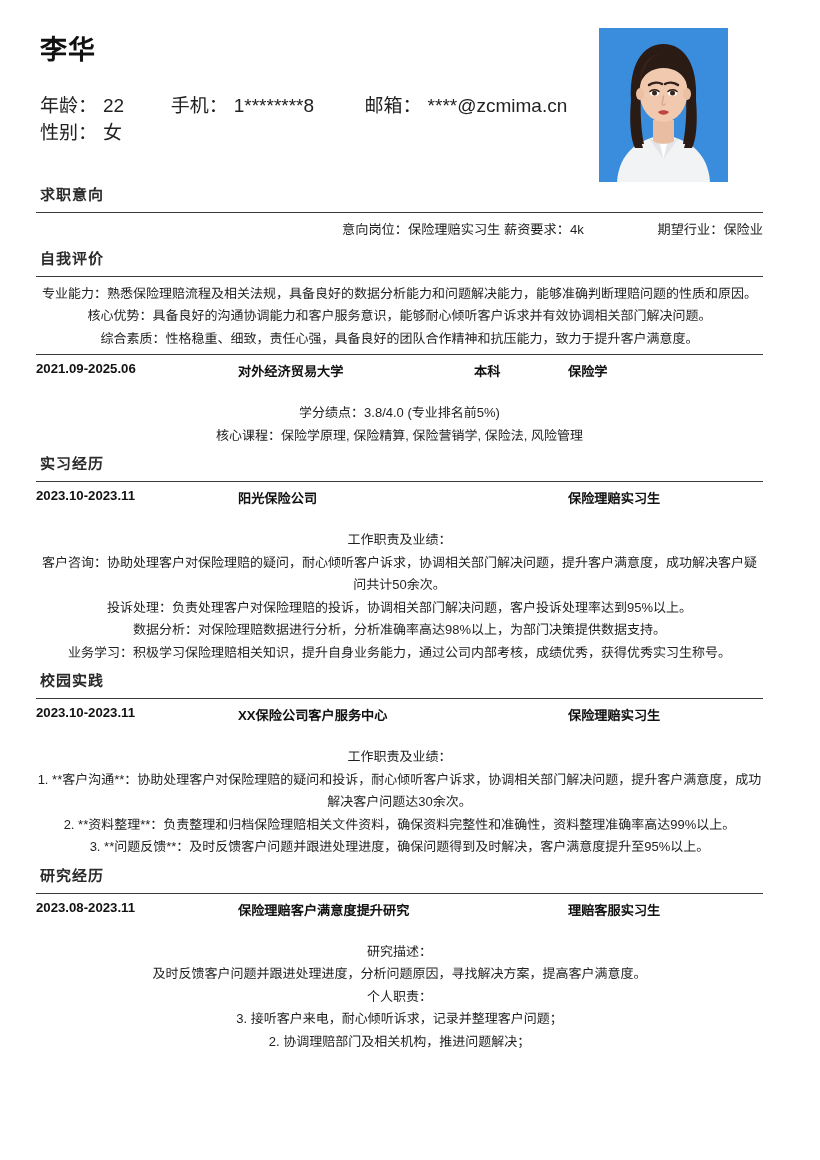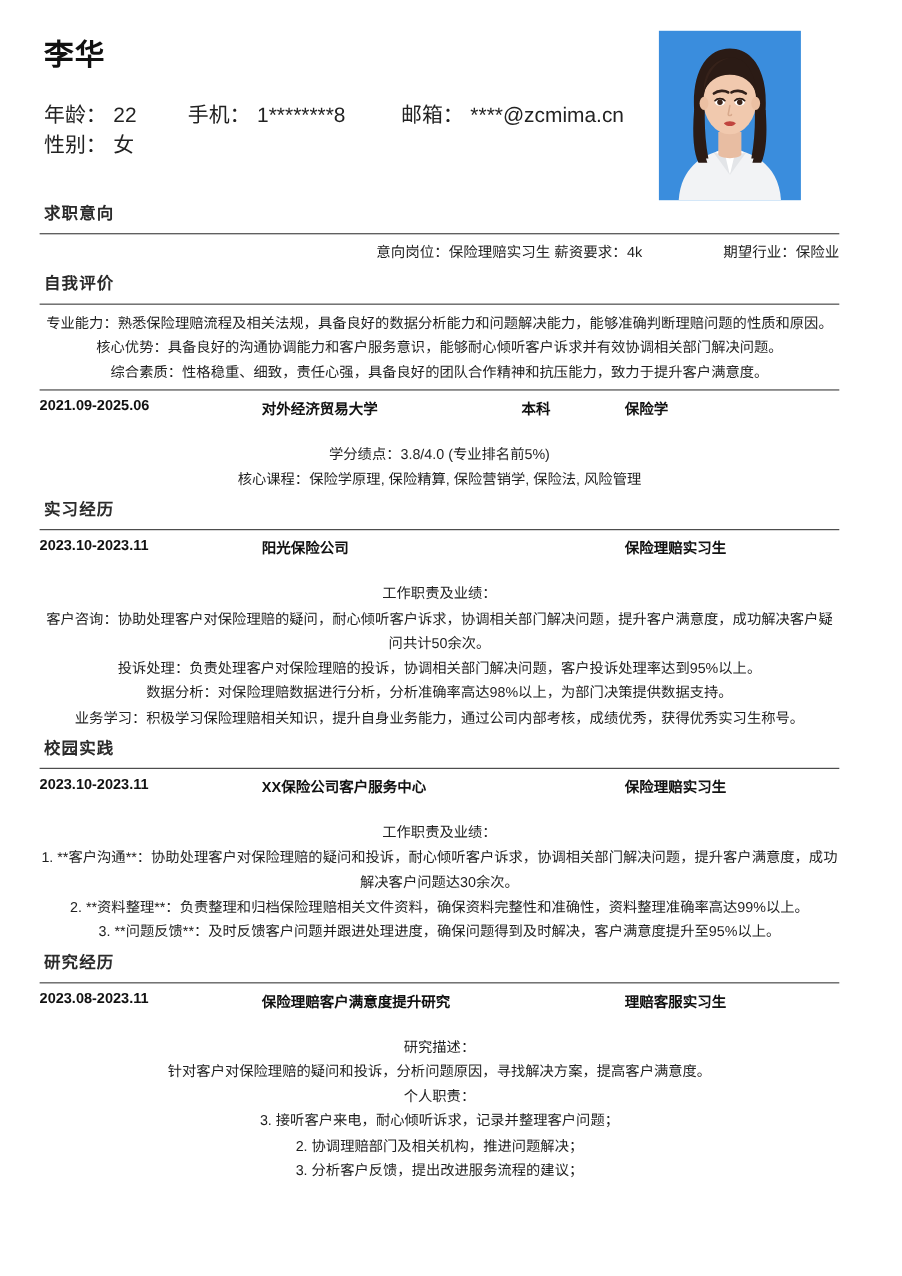--- a/index.html
+++ b/index.html
@@ -267,22 +267,21 @@
     <div class="section-title">研究经历</div>
     <div class="rule"></div>
     <div class="section-body">
       <div class="entry-row">
         <span class="c col-date">2023.08-2023.11</span>
         <span class="c col-org">保险理赔客户满意度提升研究</span>
         <span class="c col-role">理赔客服实习生</span>
       </div>
       <div class="entry-body">
         <p class="para">研究描述：</p>
-        <p class="para">针对客户对保险理赔的疑问和投诉，分析问题原因，寻找解决方案，提高客户满意度。</p>
+        <p class="para">及时反馈客户问题并跟进处理进度，分析问题原因，寻找解决方案，提高客户满意度。</p>
         <p class="para">个人职责：</p>
         <p class="para">3. 接听客户来电，耐心倾听诉求，记录并整理客户问题；</p>
         <p class="para">2. 协调理赔部门及相关机构，推进问题解决；</p>
-        <p class="para">3. 分析客户反馈，提出改进服务流程的建议；</p>
       </div>
     </div>
   </div>
 
 </div>
 
 </body></html>

